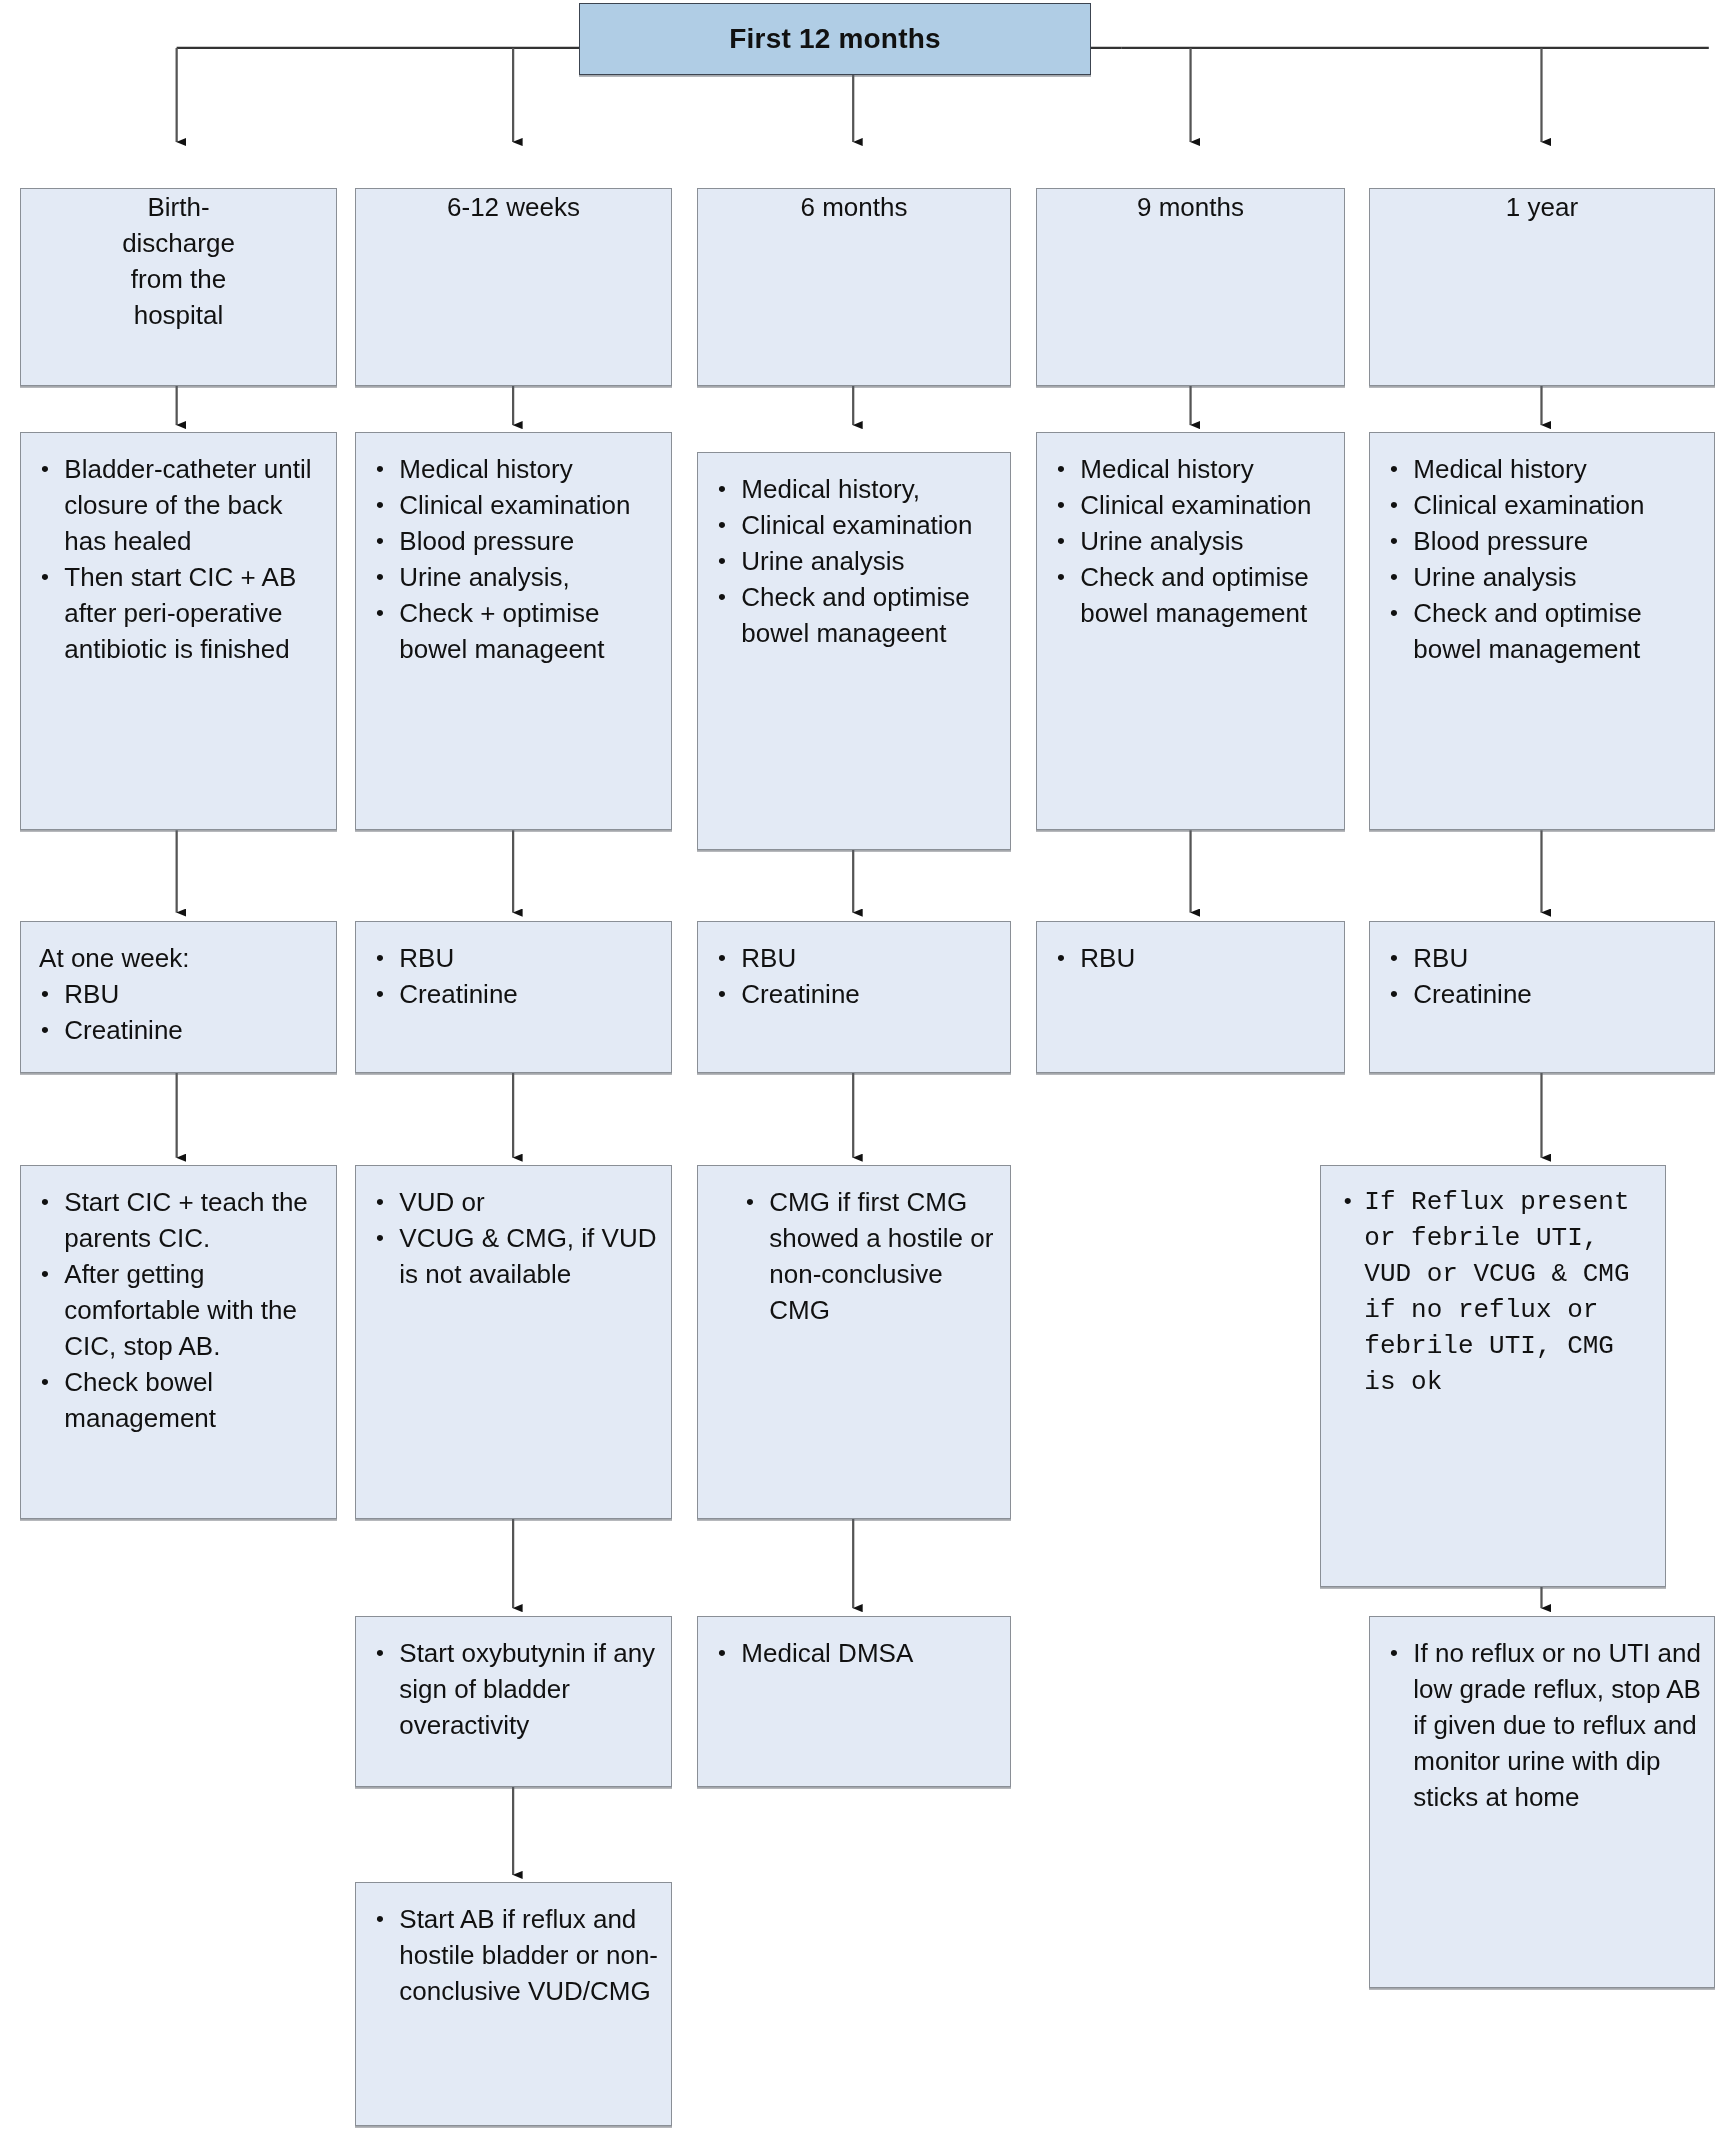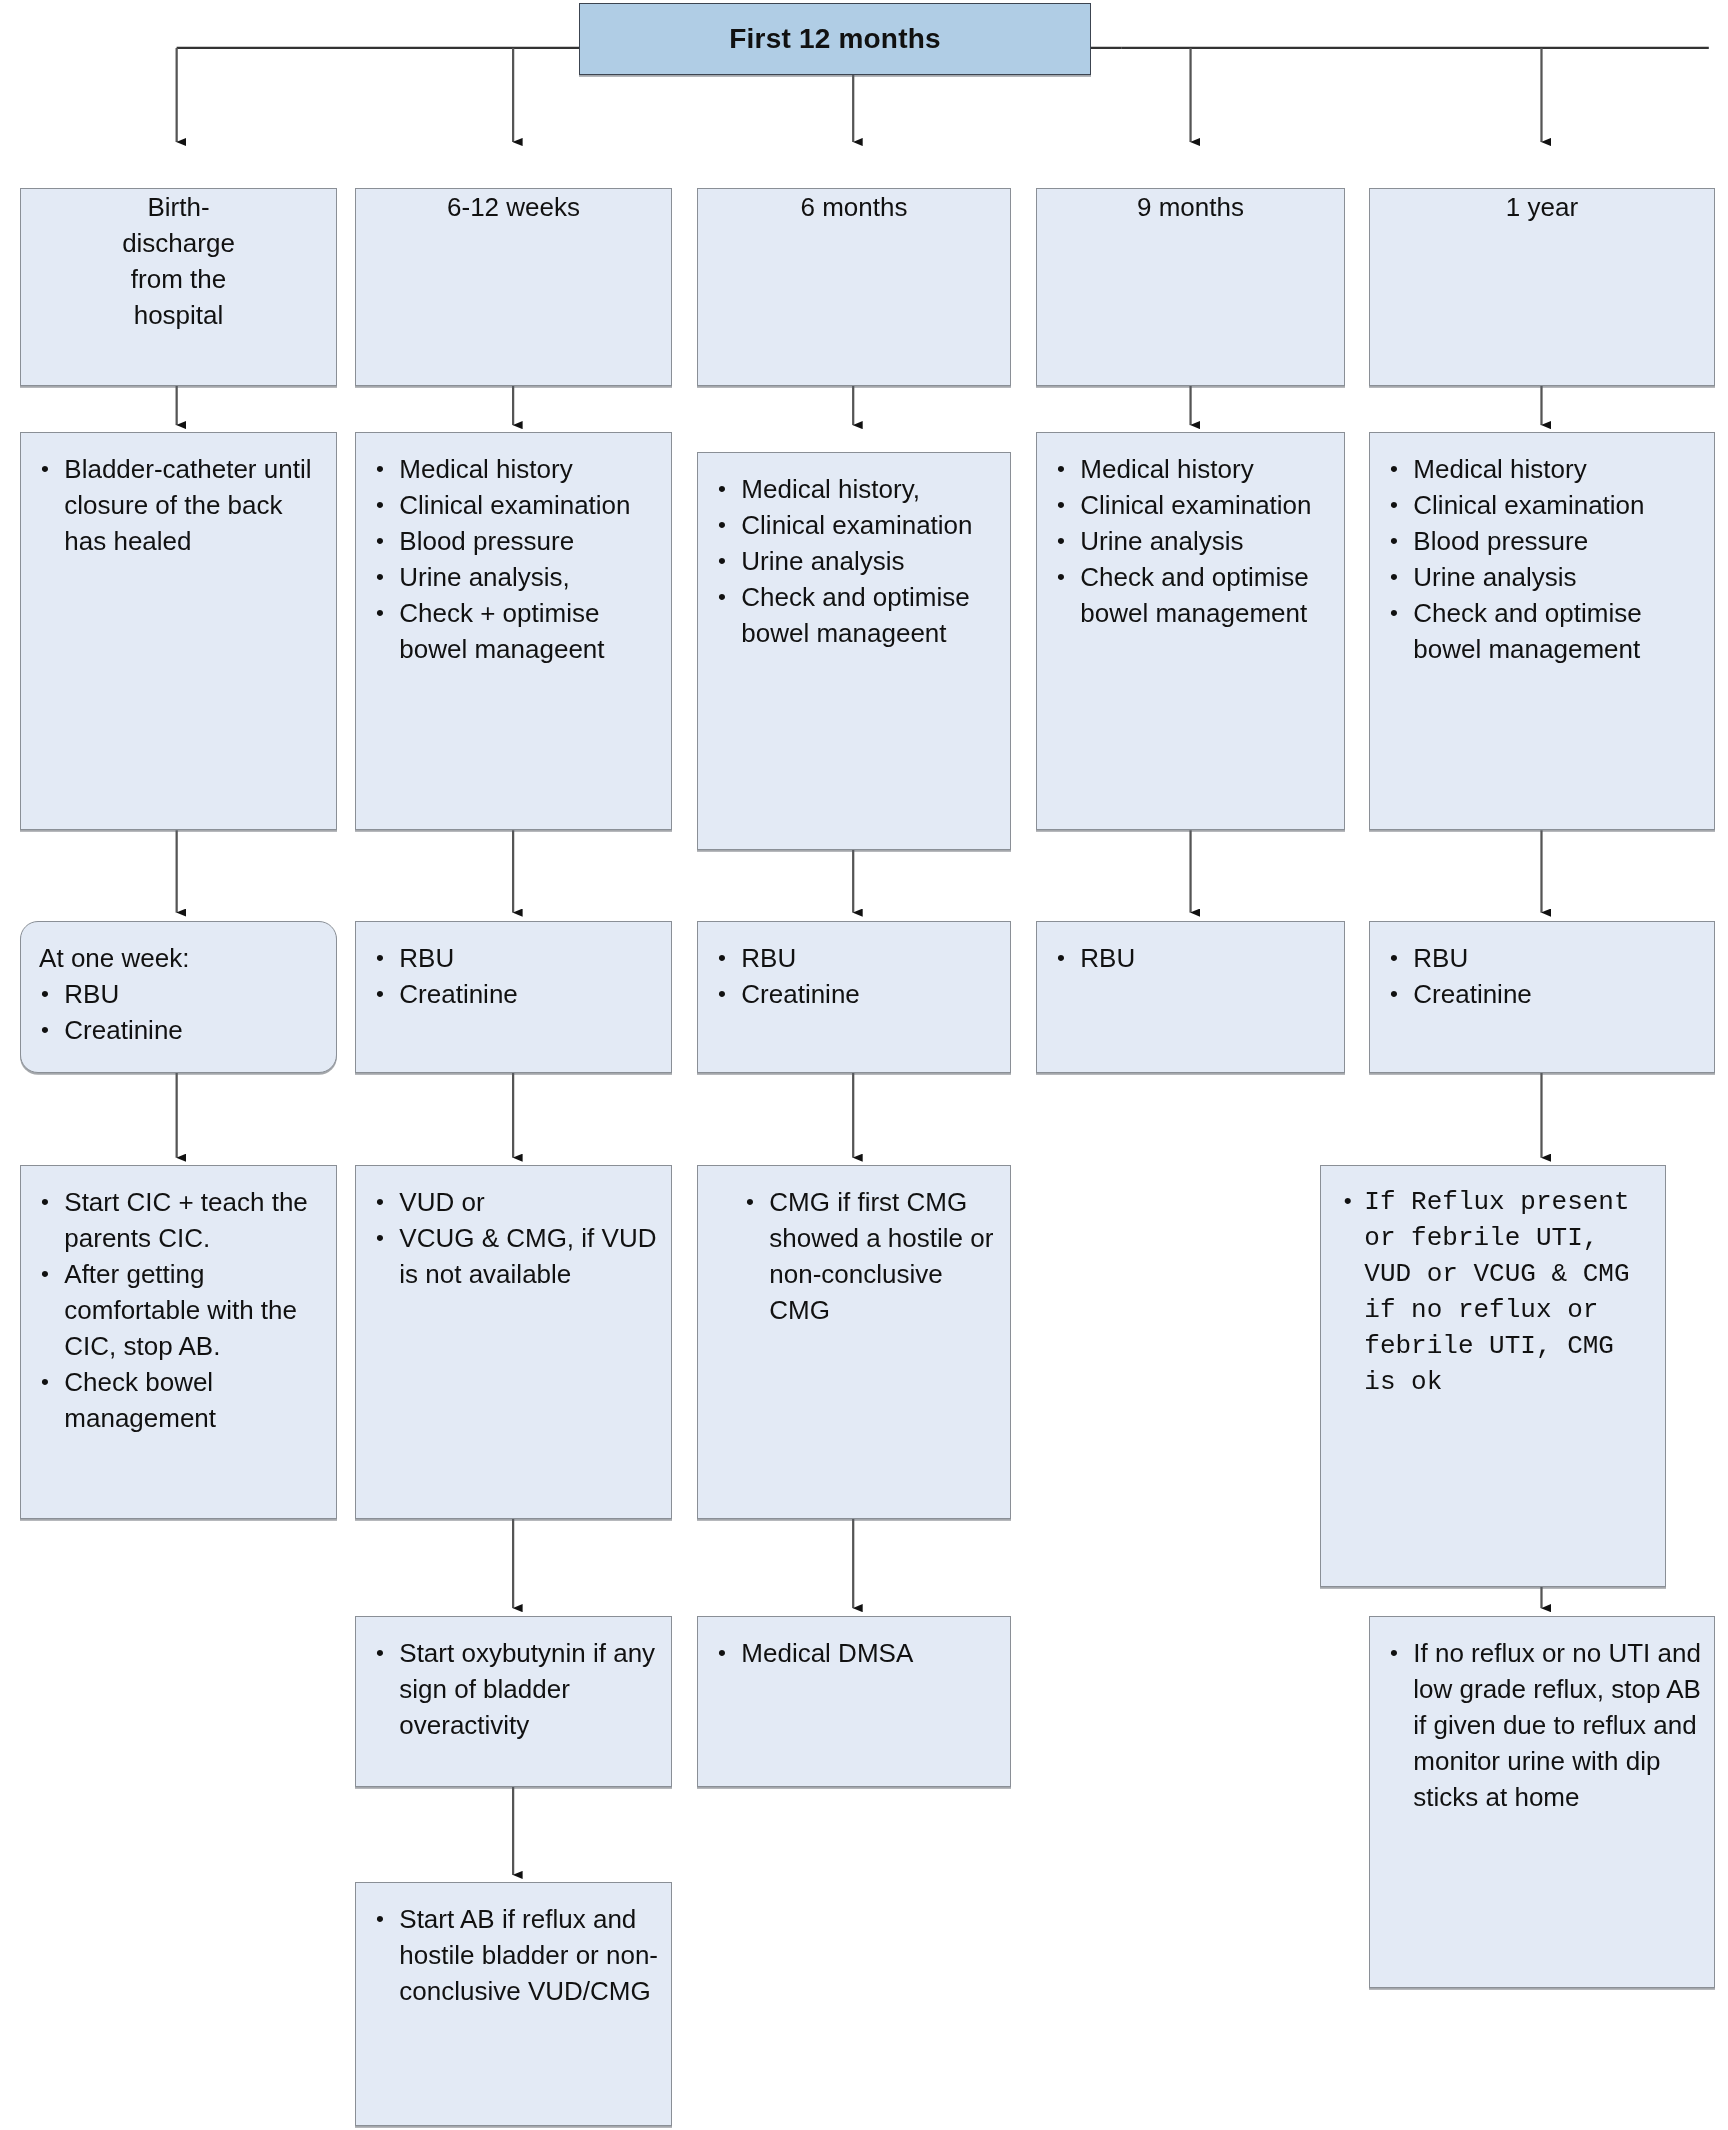--- a/index.html
+++ b/index.html
@@ -169,20 +169,21 @@
 
   <div class="node header-node" style="left:1369px; top:152px; width:346px; height:198px;">
     <div class="header-text">1 year</div>
   </div>
 
   <div class="node" style="left:20px; top:432px; width:317px; height:398px;">
     <div class="node-body">
 
       <ul class="bullets">
           <li>Bladder-catheter until closure of the back has healed</li>
+          <li>Then start CIC + AB after peri-operative antibiotic is finished</li>
         </ul>
     </div>
   </div>
 
   <div class="node" style="left:355px; top:432px; width:317px; height:398px;">
     <div class="node-body">
 
       <ul class="bullets">
           <li>Medical history</li>
           <li>Clinical examination</li>
@@ -223,21 +224,21 @@
       <ul class="bullets">
           <li>Medical history</li>
           <li>Clinical examination</li>
           <li>Blood pressure</li>
           <li>Urine analysis</li>
           <li>Check and optimise bowel management</li>
         </ul>
     </div>
   </div>
 
-  <div class="node" style="left:20px; top:921px; width:317px; height:152px;border-radius:18px;">
+  <div class="node" style="left:20px; top:921px; width:317px; height:152px;">
     <div class="node-body">
       <div class="lead-line">At one week:</div>
       <ul class="bullets">
           <li>RBU</li>
           <li>Creatinine</li>
         </ul>
     </div>
   </div>
 
   <div class="node" style="left:355px; top:921px; width:317px; height:152px;">

